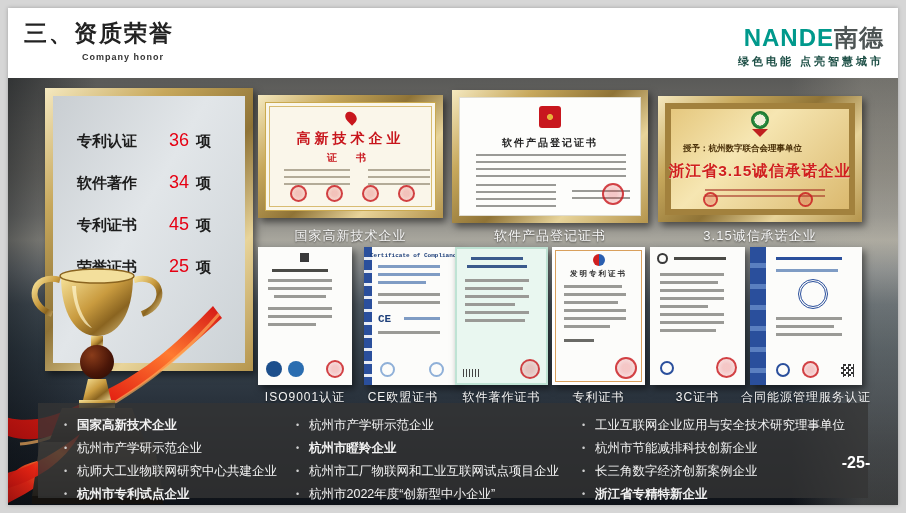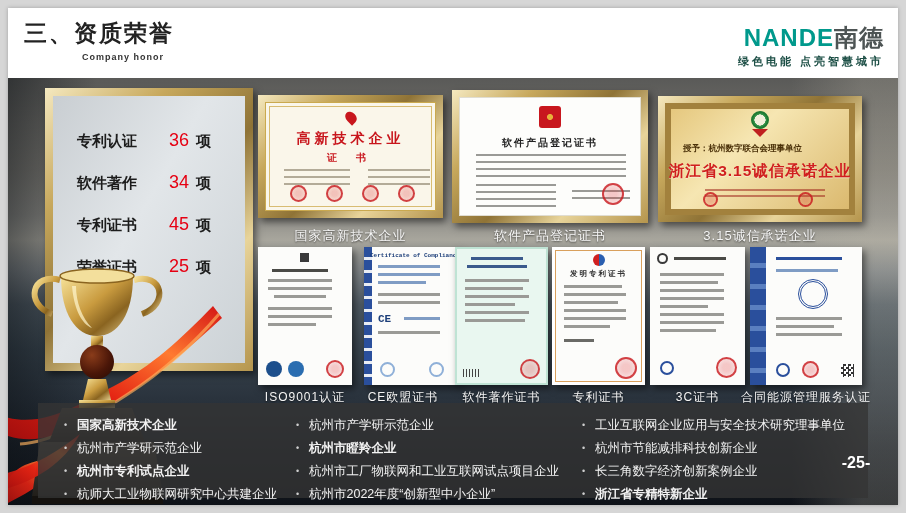--- a/index.html
+++ b/index.html
@@ -316,22 +316,22 @@
   <div class="cap cap2" style="left:348px; top:381px; width:94px;">CE欧盟证书</div>
   <div class="cap cap2" style="left:447px; top:381px; width:93px;">软件著作证书</div>
   <div class="cap cap2" style="left:544px; top:381px; width:93px;text-align:center;">专利证书</div>
   <div class="cap cap2" style="left:642px; top:381px; width:95px;">3C证书</div>
   <div class="cap cap2" style="left:724px; top:381px; width:148px;">合同能源管理服务认证</div>
 
   <div class="honors">
     <div class="hcol hcol1">
       <div class="hitem hbold">国家高新技术企业</div>
       <div class="hitem">杭州市产学研示范企业</div>
+      <div class="hitem">杭师大工业物联网研究中心共建企业</div>
       <div class="hitem hbold">杭州市专利试点企业</div>
-      <div class="hitem">杭师大工业物联网研究中心共建企业</div>
     </div>
     <div class="hcol hcol2">
       <div class="hitem">杭州市产学研示范企业</div>
       <div class="hitem hbold">杭州市瞪羚企业</div>
       <div class="hitem">杭州市工厂物联网和工业互联网试点项目企业</div>
       <div class="hitem">杭州市2022年度“创新型中小企业”</div>
     </div>
     <div class="hcol hcol3">
       <div class="hitem">工业互联网企业应用与安全技术研究理事单位</div>
       <div class="hitem">杭州市节能减排科技创新企业</div>

